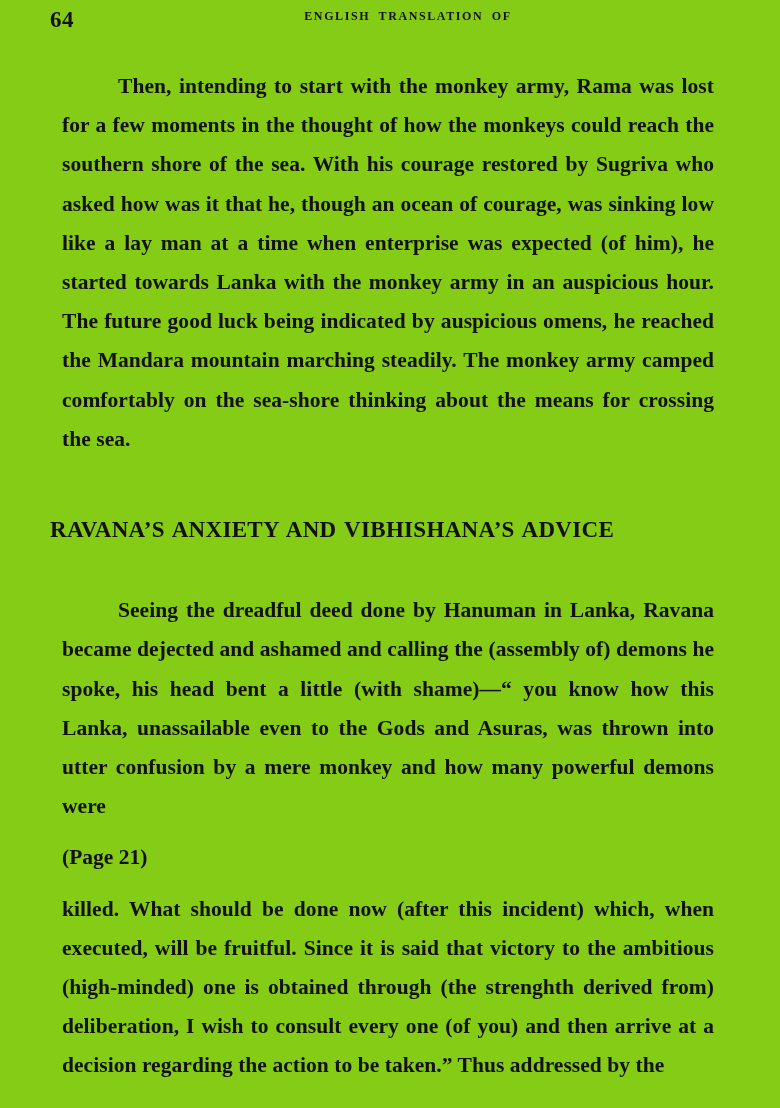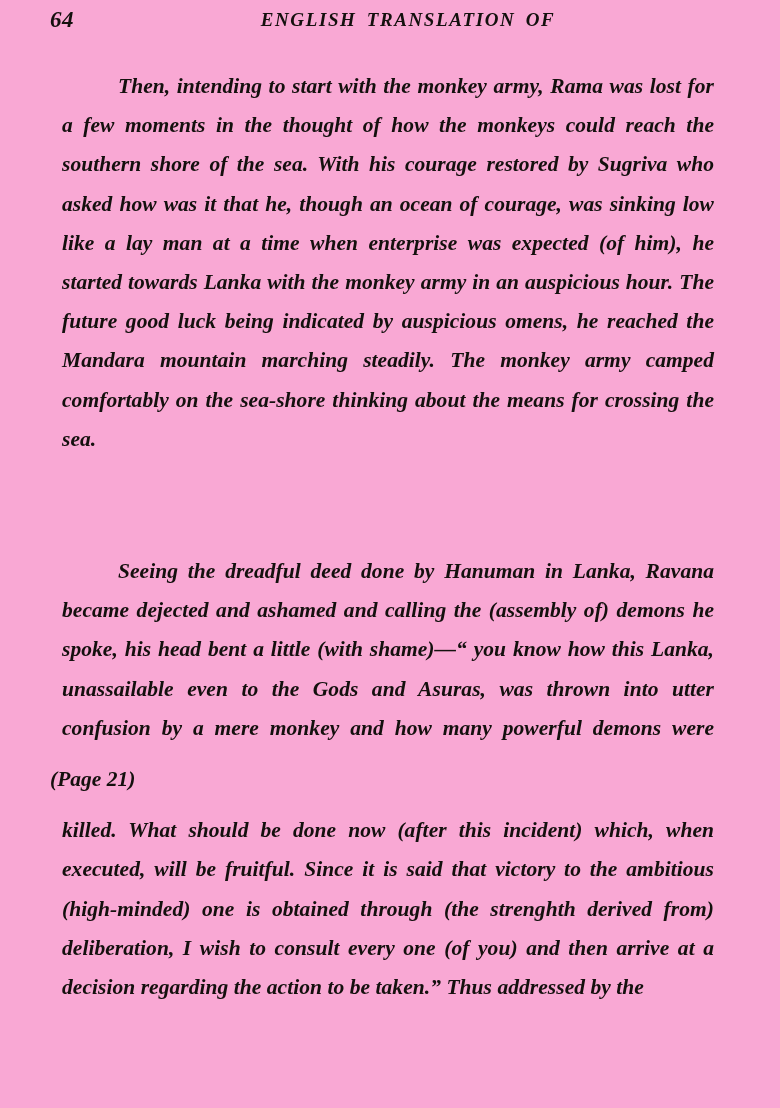--- a/index.html
+++ b/index.html
@@ -41,21 +41,21 @@
     letter-spacing: 0.5px;
     line-height: 1;
   }
 
   .head-title {
     position: absolute;
     left: 248px;
     top: 4px;
     width: 320px;
     text-align: center;
-    font-size: 19px;
+    font-size: 12px;
     font-weight: 700;
     letter-spacing: 1.6px;
     line-height: 1;
     word-spacing: 4px;
   }
 
   
   .text-block {
     position: absolute;
     left: 50px;
@@ -91,47 +91,48 @@
     letter-spacing: 0.3px;
     word-spacing: 2px;
     text-align: left;
     white-space: nowrap;
   }
 
   .spacer-after-par  { height: 39px; }
   .spacer-after-head { height: 30px; }
 
   .page-marker {
-    margin: 0;
+    margin: 12px;
     font-size: 21.5px;
     line-height: 39.2px;
     font-weight: 600;
     text-align: left;
     text-indent: 0;
   }
 
   
   .par-justify-all { text-align-last: justify; }
 </style>
 </head>
 <body>
 
-<div class="page" style="background: #f9a8d4; color: rgb(20, 16, 14); font-style: italic;">
+<div class="page" style="background: #84cc16; color: rgb(20, 16, 14);">
 
   <div class="running-head">
     <div class="folio">64</div>
     <div class="head-title">ENGLISH TRANSLATION OF</div>
   </div>
 
   <div class="text-block">
 
     <p class="body-par">Then, intending to start with the monkey army, Rama was lost for a few moments in the thought of how the monkeys could reach the southern shore of the sea. With his courage restored by Sugriva who asked how was it that he, though an ocean of courage, was sinking low like a lay man at a time when enterprise was expected (of him), he started towards Lanka with the monkey army in an auspicious hour. The future good luck being indicated by auspicious omens, he reached the Mandara mountain marching steadily. The monkey army camped comfortably on the sea-shore thinking about the means for crossing the sea.</p>
 
     <div class="spacer-after-par"></div>
 
+    <h2 class="section-heading">RAVANA’S ANXIETY AND VIBHISHANA’S ADVICE</h2>
 
     <div class="spacer-after-head"></div>
 
     <p class="body-par par-justify-all">Seeing the dreadful deed done by Hanuman in Lanka, Ravana became dejected and ashamed and calling the (assembly of) demons he spoke, his head bent a little (with shame)—“ you know how this Lanka, unassailable even to the Gods and Asuras, was thrown into utter confusion by a mere monkey and how many powerful demons were</p>
 
     <p class="page-marker">(Page 21)</p>
 
     <p class="body-par no-indent">killed. What should be done now (after this incident) which, when executed, will be fruitful. Since it is said that victory to the ambitious (high-minded) one is obtained through (the strenghth derived from) deliberation, I wish to consult every one (of you) and then arrive at a decision regarding the action to be taken.” Thus addressed by the</p>
 
   </div>

